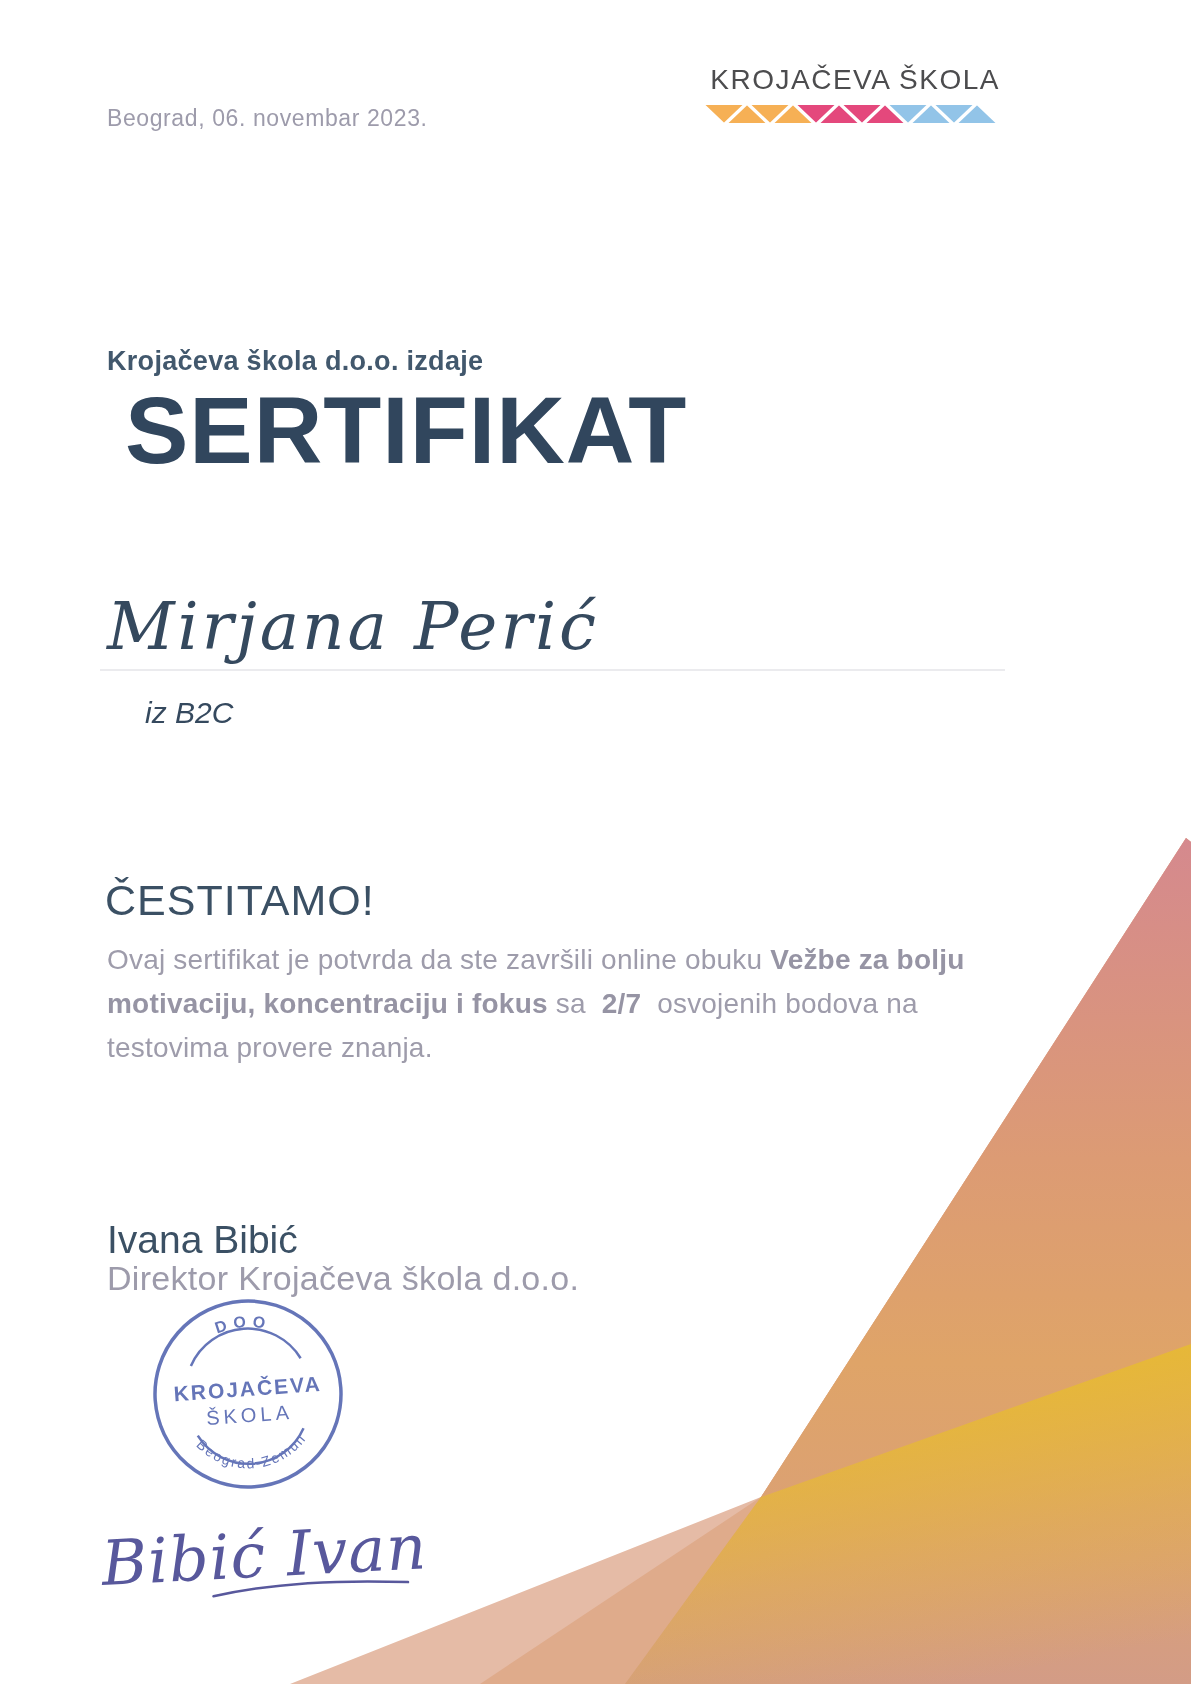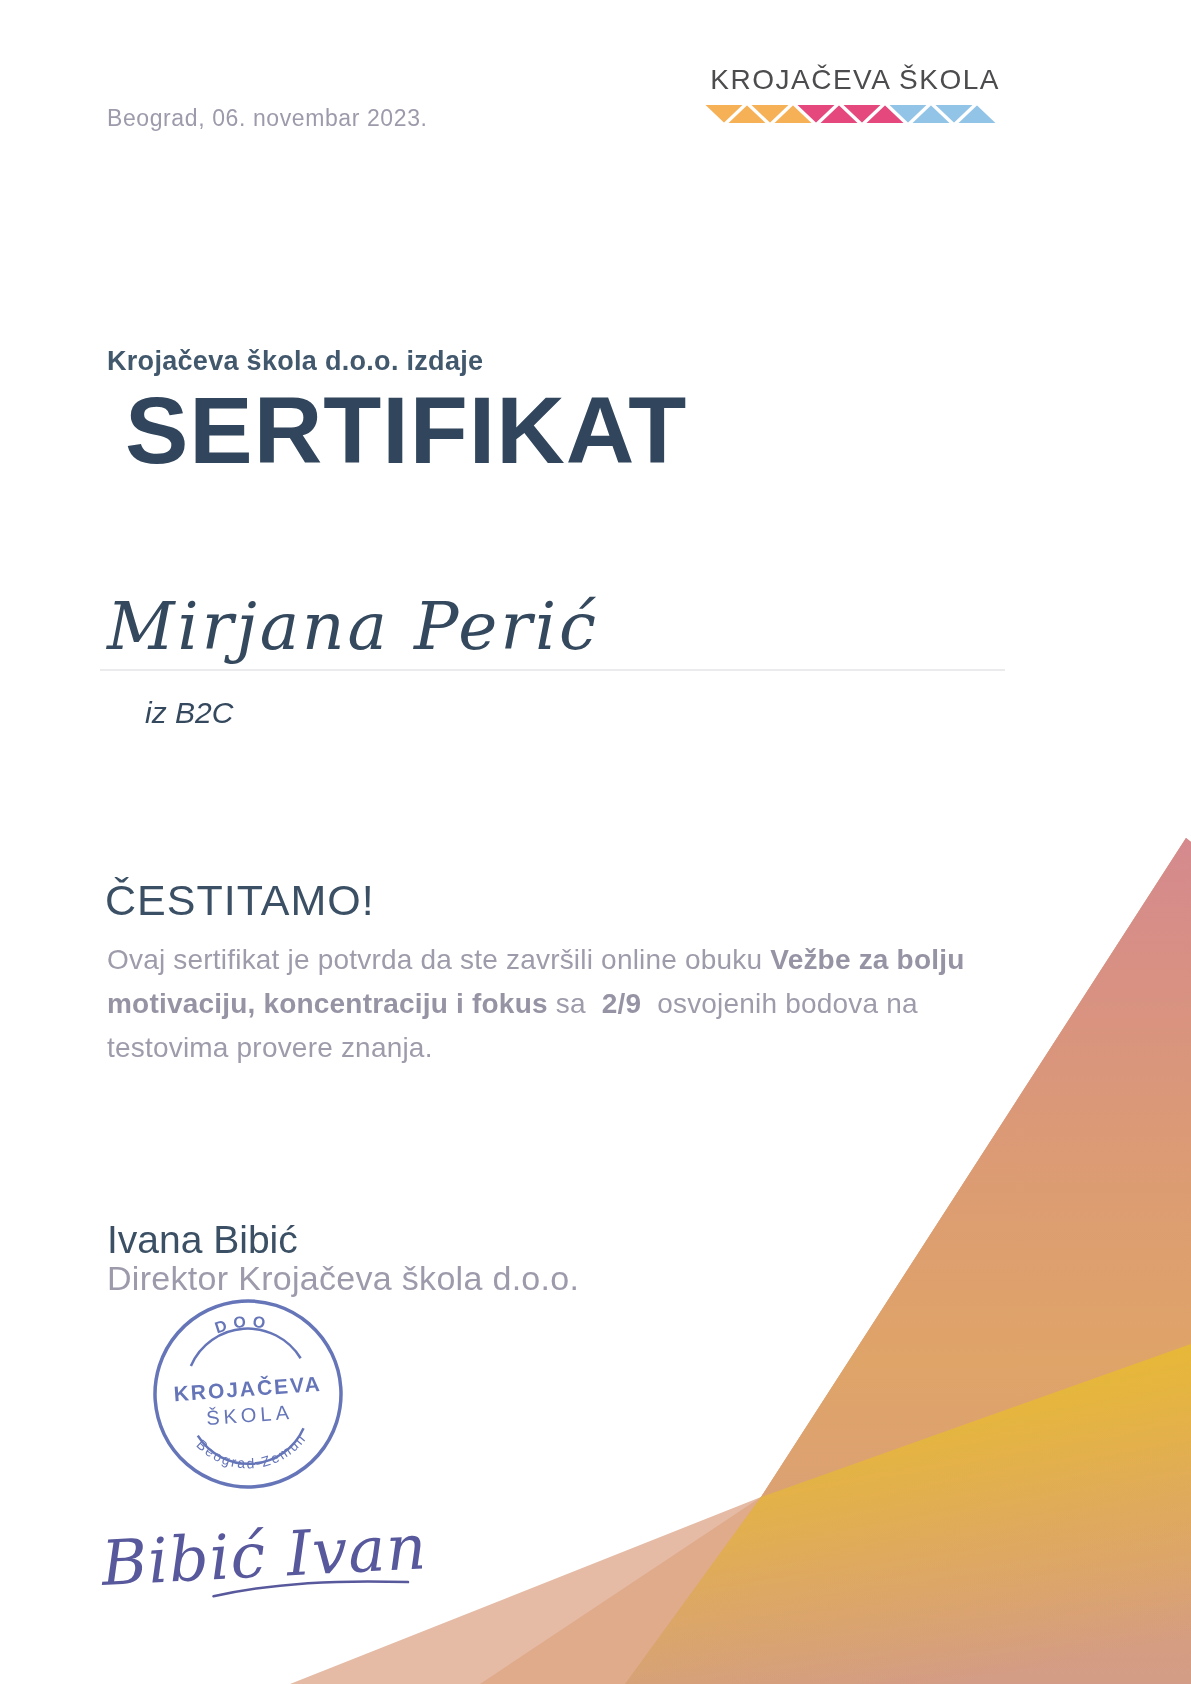--- a/index.html
+++ b/index.html
@@ -86,21 +86,21 @@
 
 <div class="layer issuer-line">Krojačeva škola d.o.o. izdaje</div>
 <div class="layer cert-title">SERTIFIKAT</div>
 
 <div class="layer recipient-name">Mirjana Perić</div>
 <div class="layer name-underline"></div>
 <div class="layer company-line">iz B2C</div>
 
 <div class="layer congrats-heading">ČESTITAMO!</div>
 <div class="layer congrats-body">
-  <span>Ovaj sertifikat je potvrda da ste završili online obuku </span><span class="bold">Vežbe za bolju motivaciju, koncentraciju i fokus</span><span> sa </span><span class="bold score">2/9</span><span> osvojenih bodova na testovima provere znanja.</span>
+  <span>Ovaj sertifikat je potvrda da ste završili online obuku </span><span class="bold">Vežbe za bolju motivaciju, koncentraciju i fokus</span><span> sa </span><span class="bold score">2/7</span><span> osvojenih bodova na testovima provere znanja.</span>
 </div>
 
 <div class="layer signatory-name">Ivana Bibić</div>
 <div class="layer signatory-title">Direktor Krojačeva škola d.o.o.</div>
 
 <svg class="layer stamp" width="200" height="200" viewBox="0 0 200 200" xmlns="http://www.w3.org/2000/svg">
   <defs>
     <path id="arcTop" d="M 25,108 A 75,75 0 0 1 175,108" fill="none"></path>
     <path id="arcBottom" d="M 32,126 A 72,72 0 0 0 168,126" fill="none"></path>
     <path id="arcInnerTop" d="M 45,68 A 62,62 0 0 1 155,68" fill="none"></path>

